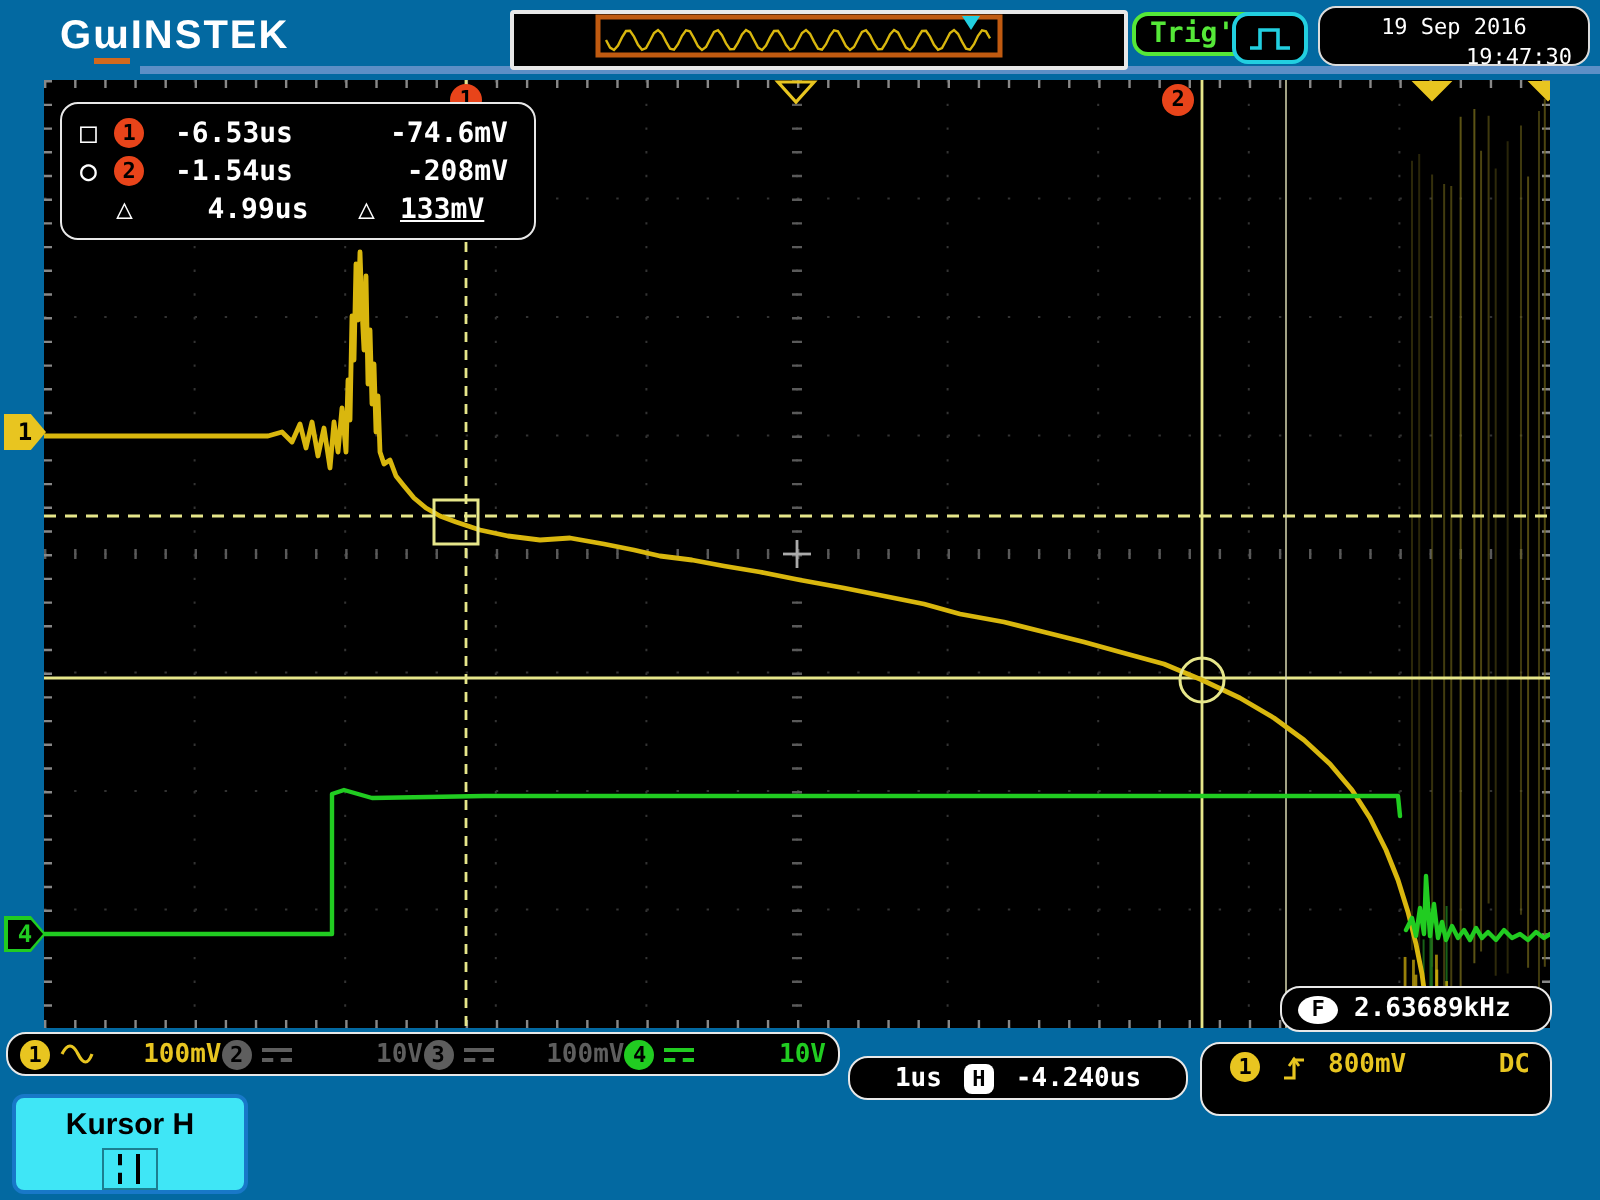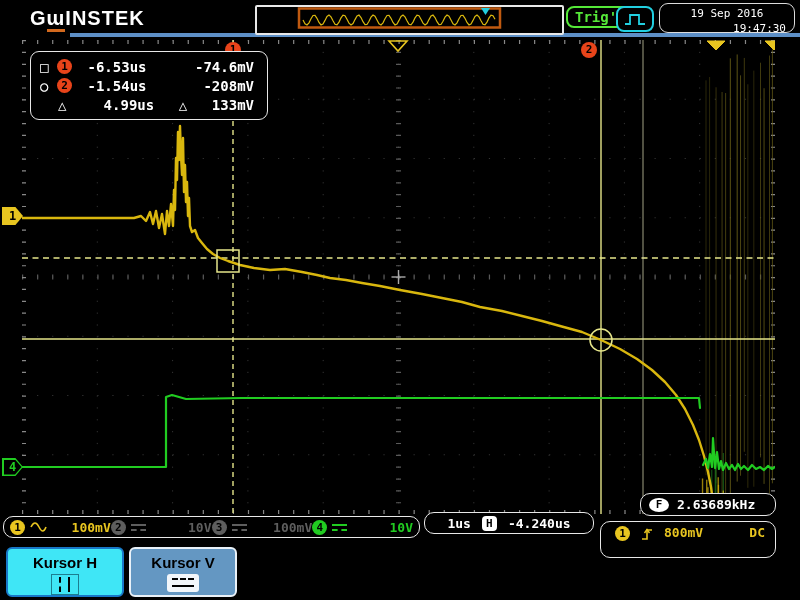--- a/index.html
+++ b/index.html
@@ -1,16 +1,16 @@
 <!DOCTYPE html>
 <html><head>
 <meta charset="utf-8">
 <style>
   html,body{margin:0;padding:0;background:#222;}
-  .screen{position:relative;width:800px;height:600px;background:#000000;overflow:hidden;
+  .screen{position:relative;width:800px;height:600px;background:#0369a1;overflow:hidden;
           font-family:"DejaVu Sans Mono",monospace;-webkit-font-smoothing:none;}
   
   .top-divider{position:absolute;left:70px;right:0;top:33px;height:4px;background:#5d8fc6;}
   .logo{position:absolute;left:30px;top:7px;color:#fff;font-family:"Liberation Sans",sans-serif;
         font-weight:bold;font-size:20px;letter-spacing:1px;}
   .logo .w{border-bottom:3px solid #d2691e;padding-bottom:0px;}
   .preview{position:absolute;left:255px;top:5px;width:305px;height:26px;background:#000;
            border:2px solid #e8e8e8;border-radius:2px;}
   .trigd{position:absolute;left:566px;top:6px;padding:1px 7px;background:#000;color:#55e838;
          border:2px solid #55e838;border-radius:8px;font-size:14px;font-weight:bold;}
@@ -46,21 +46,21 @@
         color:#fff;font-size:13px;font-weight:bold;display:flex;align-items:center;box-sizing:border-box;}
   .channels{left:3px;top:516px;width:417px;height:22px;padding:0 6px;}
   .chan{flex:1;display:flex;align-items:center;gap:5px;}
   .chan .val{margin-left:auto;}
   .cbadge{width:15px;height:15px;border-radius:50%;background:currentColor;flex:0 0 15px;position:relative;}
   .cbadge span{position:absolute;inset:0;color:#000;font-size:11px;line-height:15px;text-align:center;}
   .dcicon{width:15px;height:9px;position:relative;flex:0 0 15px;}
   .dcicon i{position:absolute;left:0;right:0;display:block;border-top:2px solid currentColor;}
   .dcicon i.s{top:1px;}
   .dcicon i.d{top:6px;border-top-style:dashed;}
-  .timebase{left:424px;top:512px;width:170px;height:22px;justify-content:center;gap:11px;}
+  .timebase{left:424px;top:528px;width:170px;height:22px;justify-content:center;gap:11px;}
   .hicon{width:15px;height:15px;background:#fff;border-radius:4px;color:#000;font-size:11px;
          line-height:15px;text-align:center;font-weight:bold;}
   .freq{left:640px;top:493px;width:136px;height:23px;gap:8px;padding:0 8px;z-index:6;}
   .ficon{width:20px;height:14px;background:#fff;border-radius:50%;color:#000;font-size:11px;
          line-height:14px;text-align:center;font-weight:bold;}
   .trigbox{left:600px;top:521px;width:176px;height:37px;align-items:flex-start;padding:3px 10px 0 14px;
            gap:10px;color:#e8c520;}
   .trigbox .dc{margin-left:auto;}
   
   .menu-btn{position:absolute;height:50px;border-radius:6px;font-family:"Liberation Sans",sans-serif;
@@ -199,21 +199,21 @@
     <div class="row">
       <span class="sym">○</span>
       <span class="badge">2</span>
       <span class="t">-1.54us</span>
       <span class="v">-208mV</span>
     </div>
     <div class="row row3">
       <span class="sym" style="padding-left:18px;width:35px;">△</span>
       <span class="t">4.99us</span>
       <span class="sym" style="margin-left:14px;">△</span>
-      <span class="v" style="margin-left:16px;">133mV</span>
+      <span class="v" style="margin-left:4px;text-decoration:underline;">133mV</span>
     </div>
   </div>
 
   <div class="sbox channels">
     <div class="chan" style="color: rgb(232, 197, 32);">
       <span class="cbadge">
           <span>1</span>
         </span>
       <svg width="17" height="10">
           <path d="M1 5 q4 -8 8 0 q4 8 7 0" stroke="currentColor" stroke-width="1.6" fill="none"></path>
@@ -275,21 +275,14 @@
     <span class="dc">DC</span>
   </div>
 
   <div class="menu-btn btn-h">
     <div class="lbl">Kursor H</div>
     <div class="icon-kh">
         <i class="d"></i>
         <i class="s"></i>
       </div>
   </div>
-  <div class="menu-btn btn-v">
-    <div class="lbl">Kursor V</div>
-    <div class="icon-kv">
-        <i class="d"></i>
-        <i class="s"></i>
-      </div>
-  </div>
 
 </div>
 
 </body></html>

